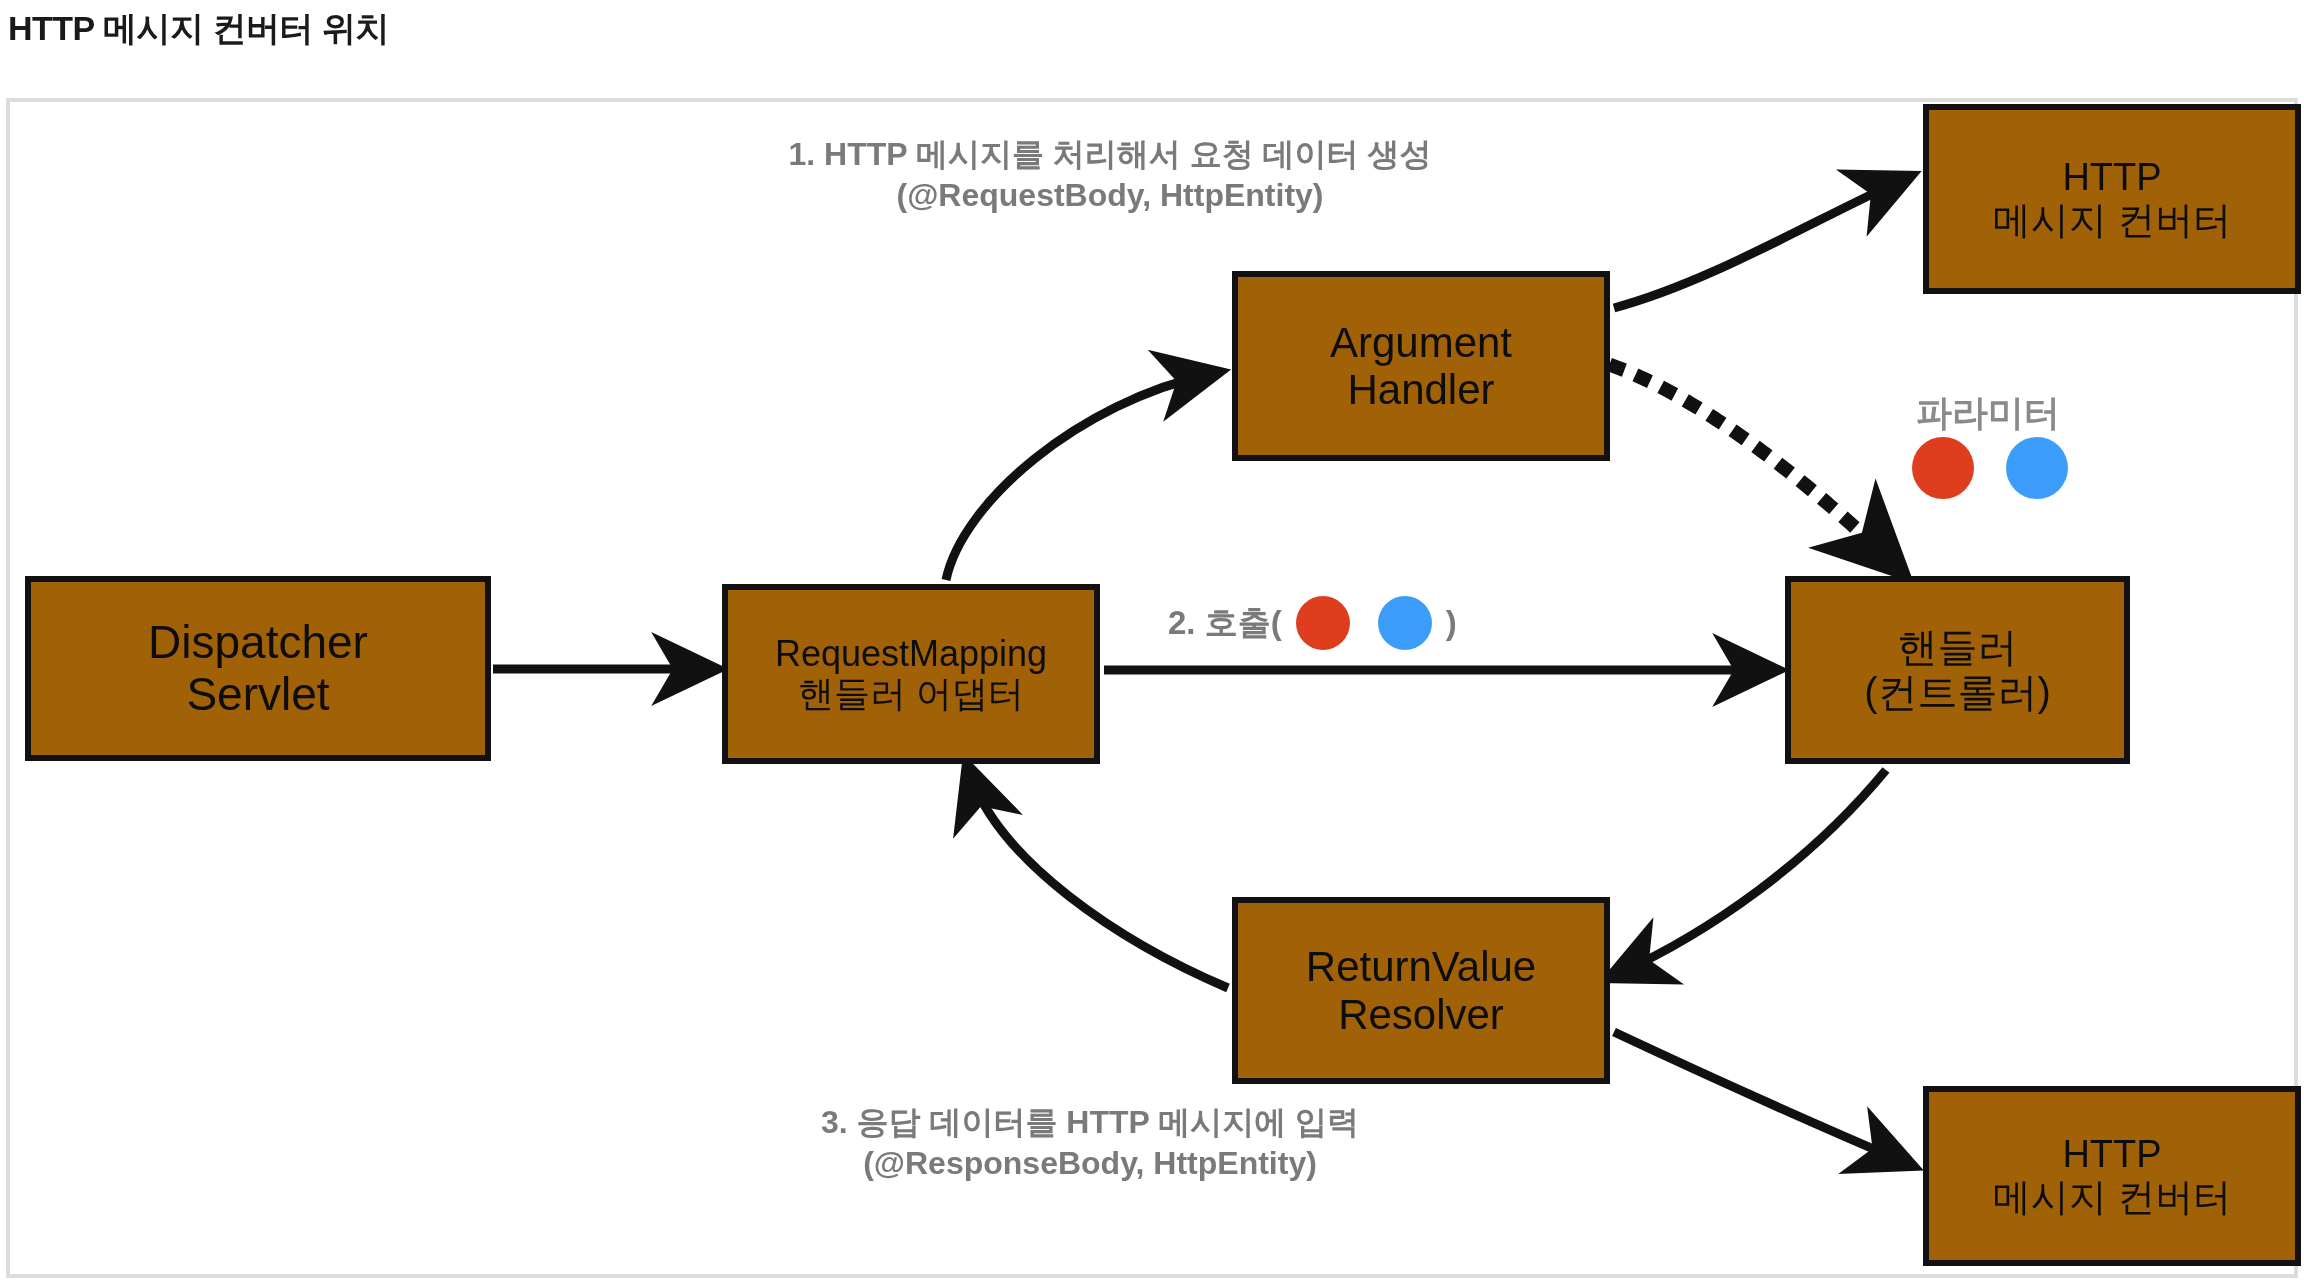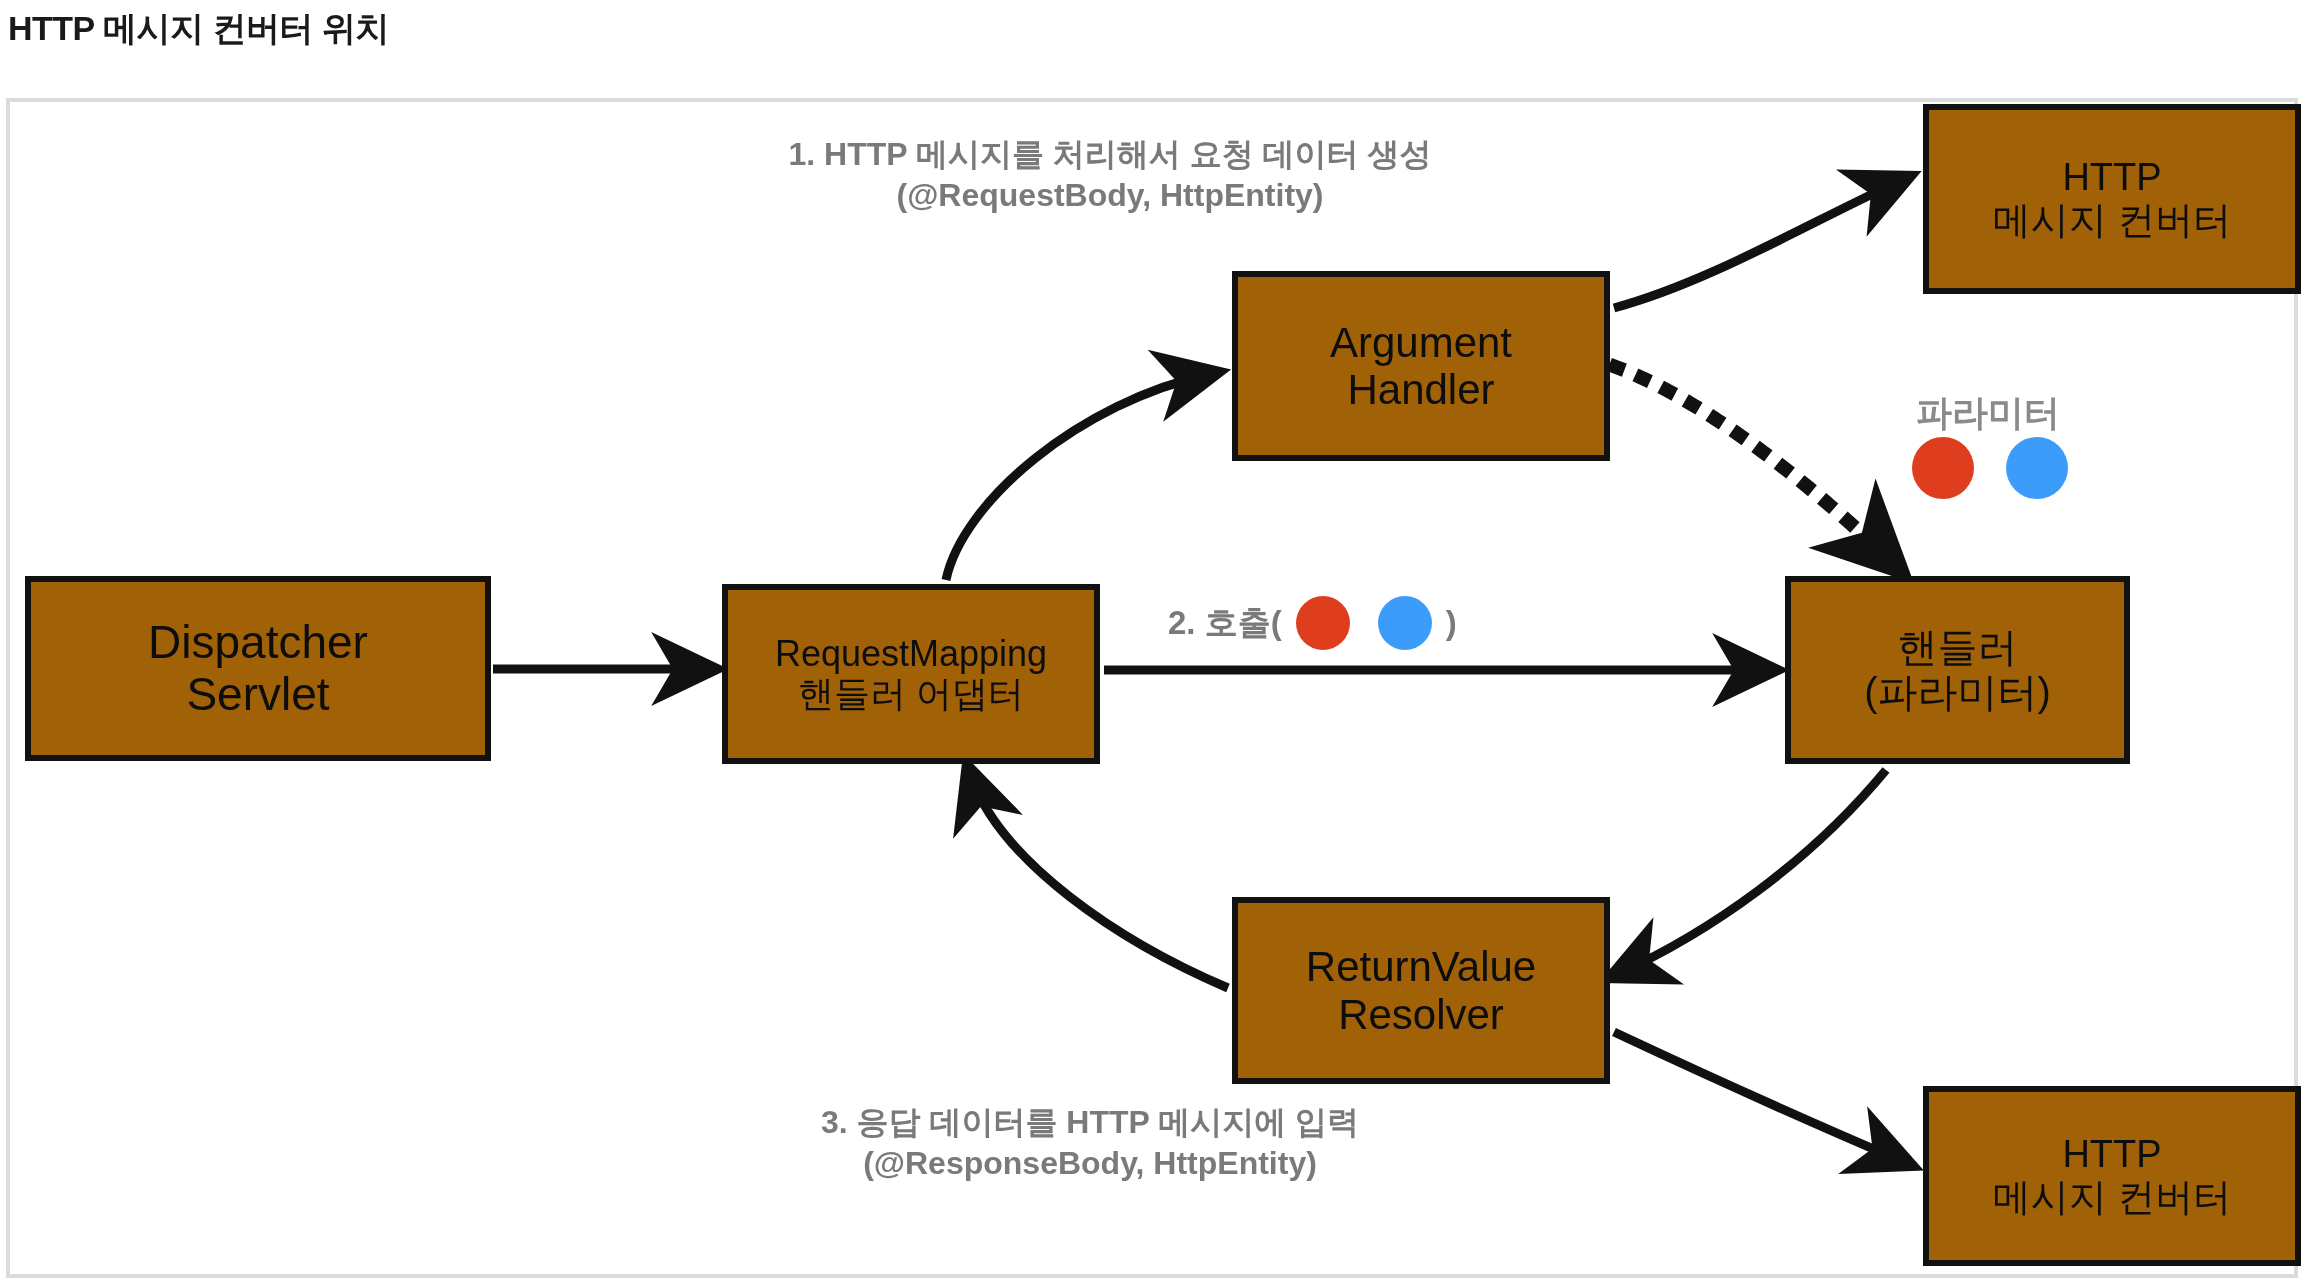--- a/index.html
+++ b/index.html
@@ -134,21 +134,21 @@
     <span class="node-line">Handler</span>
   </div>
 
   <div class="node-box" id="n3" style="left: 1913px; top: 2px; width: 378px; height: 190px; font-size: 38px; border-color: rgb(17, 17, 17); color: rgb(13, 13, 13);">
     <span class="node-line">HTTP</span>
     <span class="node-line">메시지 컨버터</span>
   </div>
 
   <div class="node-box" id="n4" style="left: 1775px; top: 474px; width: 345px; height: 188px; font-size: 40px; border-color: rgb(17, 17, 17); color: rgb(13, 13, 13);">
     <span class="node-line">핸들러</span>
-    <span class="node-line">(파라미터)</span>
+    <span class="node-line">(컨트롤러)</span>
   </div>
 
   <div class="node-box" id="n5" style="left: 1222px; top: 795px; width: 378px; height: 187px; font-size: 42px; border-color: rgb(17, 17, 17); color: rgb(13, 13, 13); text-align: right;">
     <span class="node-line">ReturnValue</span>
     <span class="node-line">Resolver</span>
   </div>
 
   <div class="node-box" id="n6" style="left: 1913px; top: 984px; width: 378px; height: 180px; font-size: 38px; border-color: rgb(17, 17, 17); color: rgb(13, 13, 13);">
     <span class="node-line">HTTP</span>
     <span class="node-line">메시지 컨버터</span>

